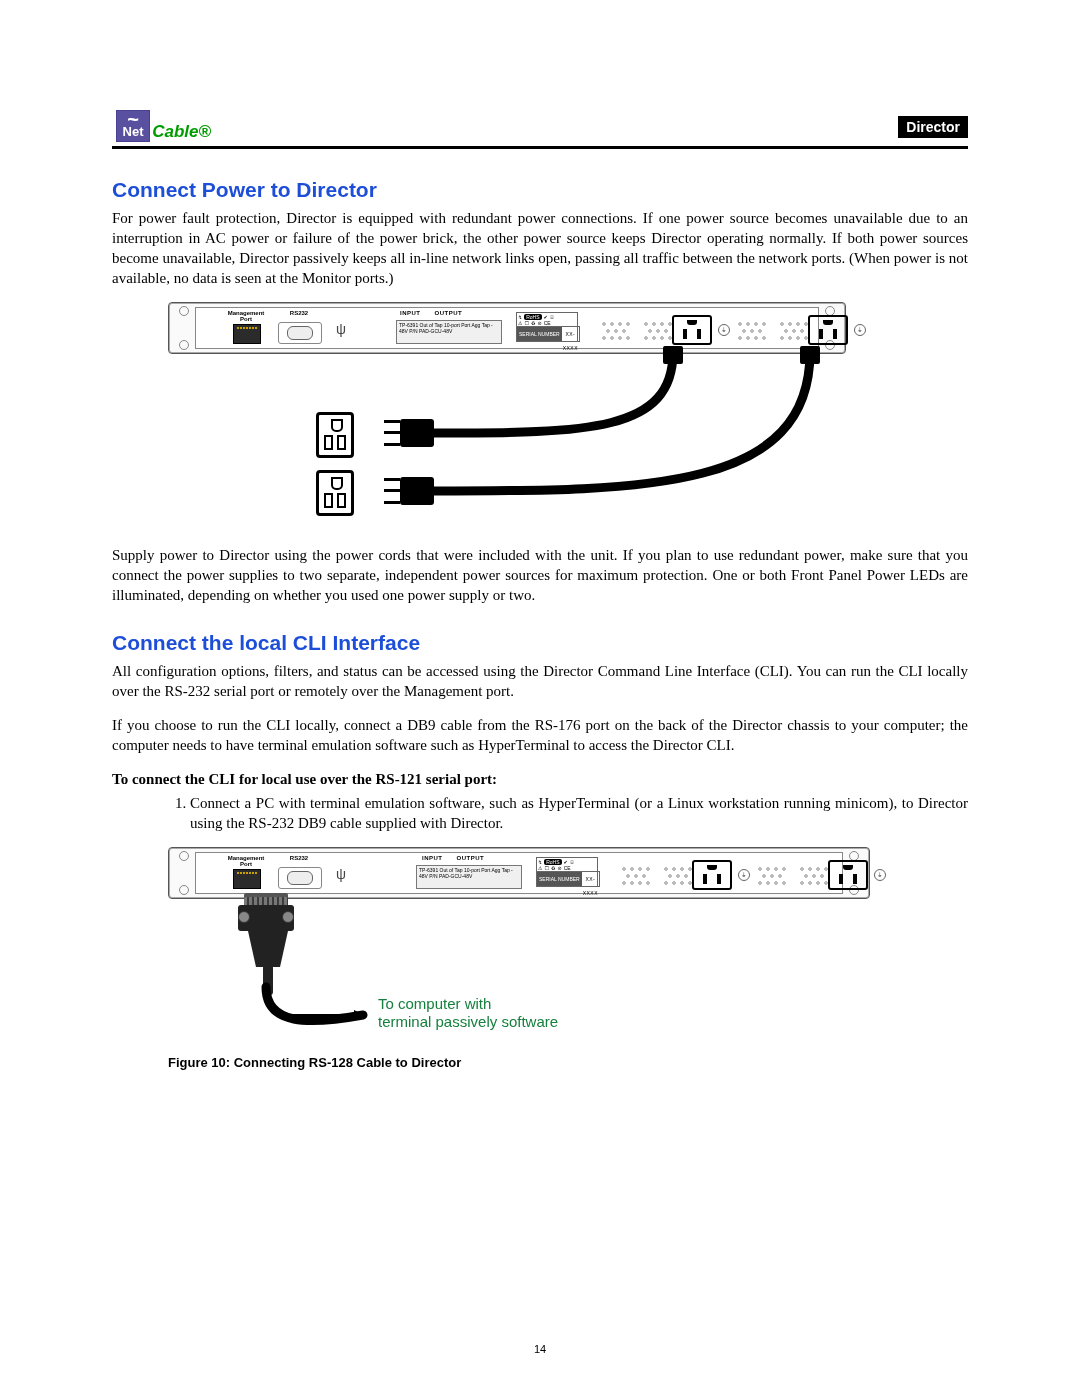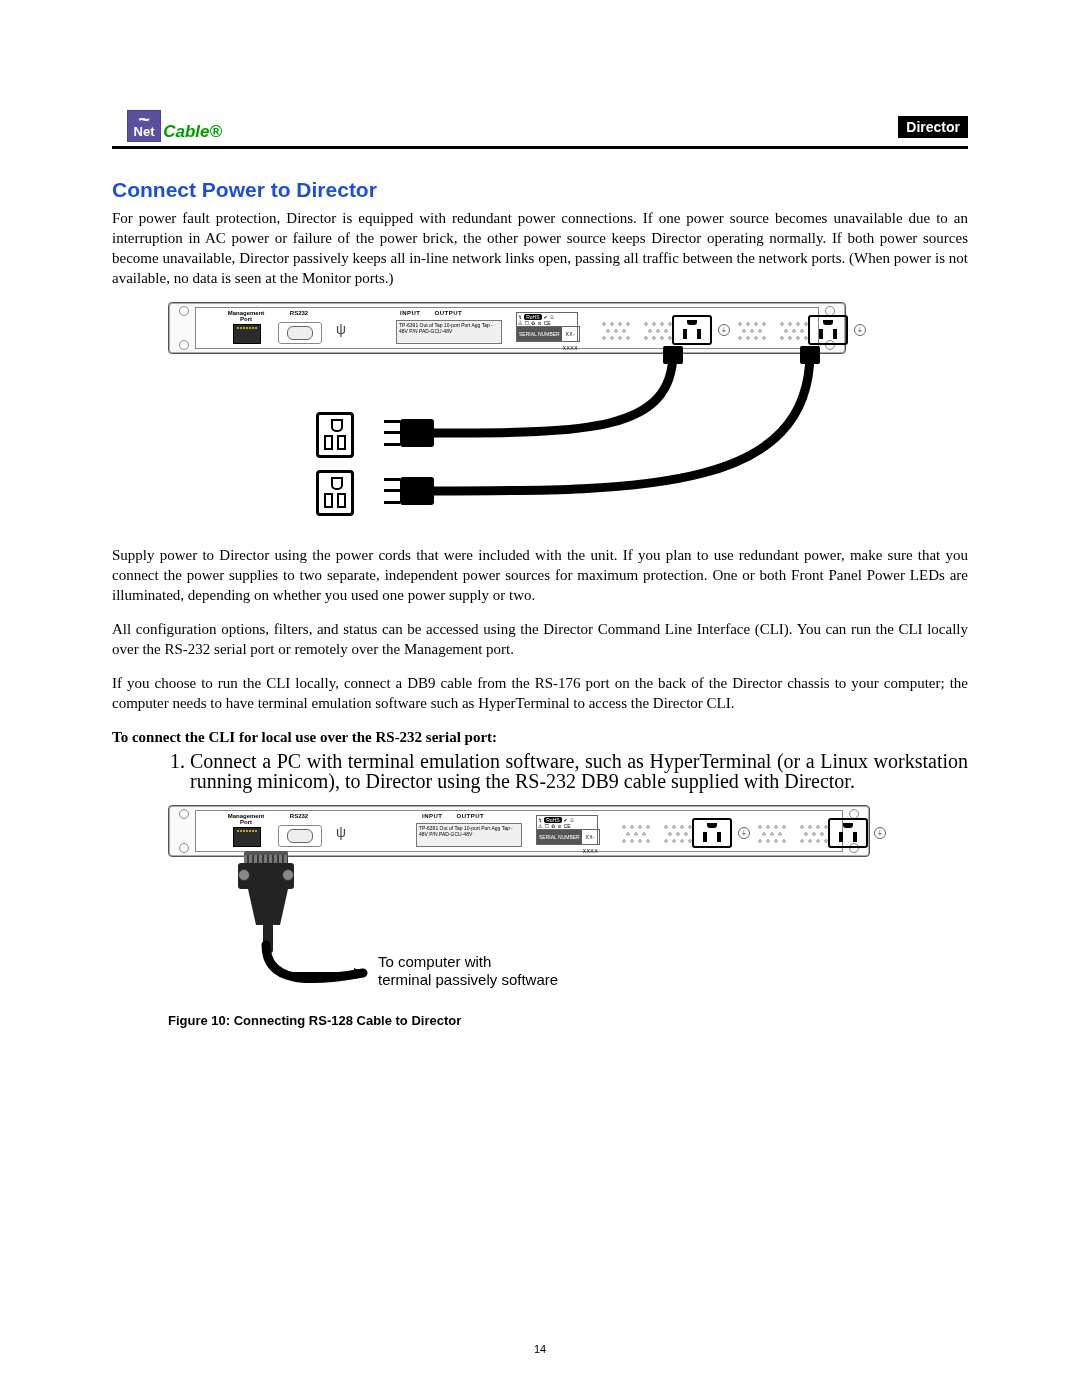--- a/index.html
+++ b/index.html
@@ -20,21 +20,21 @@
   
   .hdr {
     position: absolute;
     top: 110px;
     left: 112px;
     right: 112px;
     height: 38px;
   }
   .logo {
     position: absolute;
-    left: 15px;
+    left: 4px;
     top: -2px;
     width: 95px;
     height: 34px;
     display: flex;
     align-items: flex-end;
   }
   .logo-tilde {
     width: 34px;
     height: 30px;
     background: #5a50a0;
@@ -107,21 +107,21 @@
     margin: 8px 0 0 56px;
   }
   .bold-ser {
     font-weight: 700;
   }
   ol.steps {
     margin: 4px 0 12px 56px;
     padding: 0 0 0 22px;
   }
   ol.steps li {
-    font-size: 20px;
+    font-size: 15px;
     line-height: 20px;
     text-align: justify;
     margin-bottom: 8px;
   }
   .page-num {
     position: absolute;
     bottom: 42px;
     left: 0;
     right: 0;
     text-align: center;
@@ -376,21 +376,21 @@
   }
   .db9-conn .cable {
     width: 10px; height: 30px;
     background: #222;
     margin: -2px auto 0 auto;
     border-radius: 3px;
   }
   .annot {
     position: absolute;
     font: 15px/18px Arial, sans-serif;
-    color: #000000;
+    color: #15803d;
   }
 </style>
 </head>
 <body>
 
 <div class="page">
 
   <div class="hdr">
     <div class="logo">
       <span class="logo-tilde">
@@ -493,23 +493,24 @@
           <rect x="495" y="44" width="20" height="18" fill="#000" rx="2"></rect>
 
           <path d="M 642 50 C 642 188, 480 189, 266 189" stroke="#000" stroke-width="9" fill="none" stroke-linecap="round"></path>
           <rect x="632" y="44" width="20" height="18" fill="#000" rx="2"></rect>
         </svg>
       </div>
     </div>
 
     <p class="body-indent para" style="margin-top:28px">Supply power to Director using the power cords that were included with the unit. If you plan to use redundant power, make sure that you connect the power supplies to two separate, independent power sources for maximum protection. One or both Front Panel Power LEDs are illuminated, depending on whether you used one power supply or two.</p>
 
+    <h2 class="section" style="margin-top:26px">Connect the local CLI Interface</h2>
     <p class="body-indent para">All configuration options, filters, and status can be accessed using the Director Command Line Interface (CLI). You can run the CLI locally over the RS-232 serial port or remotely over the Management port.</p>
     <p class="body-indent para">If you choose to run the CLI locally, connect a DB9 cable from the RS-176 port on the back of the Director chassis to your computer; the computer needs to have terminal emulation software such as HyperTerminal to access the Director CLI.</p>
-    <p class="body-indent para bold-ser" style="margin-bottom:4px">To connect the CLI for local use over the RS-232 serial port:</p>
+    <p class="body-indent para bold-ser" style="margin-bottom:4px">To connect the CLI for local use over the RS-121 serial port:</p>
     <ol class="steps">
       <li>Connect a PC with terminal emulation software, such as HyperTerminal (or a Linux workstation running minicom), to Director using the RS-232 DB9 cable supplied with Director.</li>
     </ol>
 
     <div class="figure">
       <div class="rs232-scene">
 
         <div class="chassis" style="width:700px">
           <span class="screw tl"></span>
             <span class="screw bl"></span>

